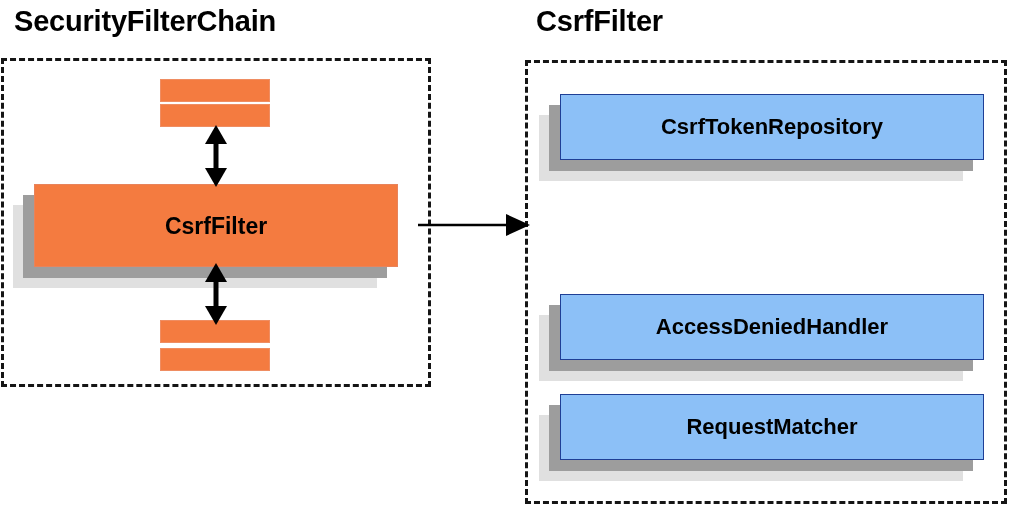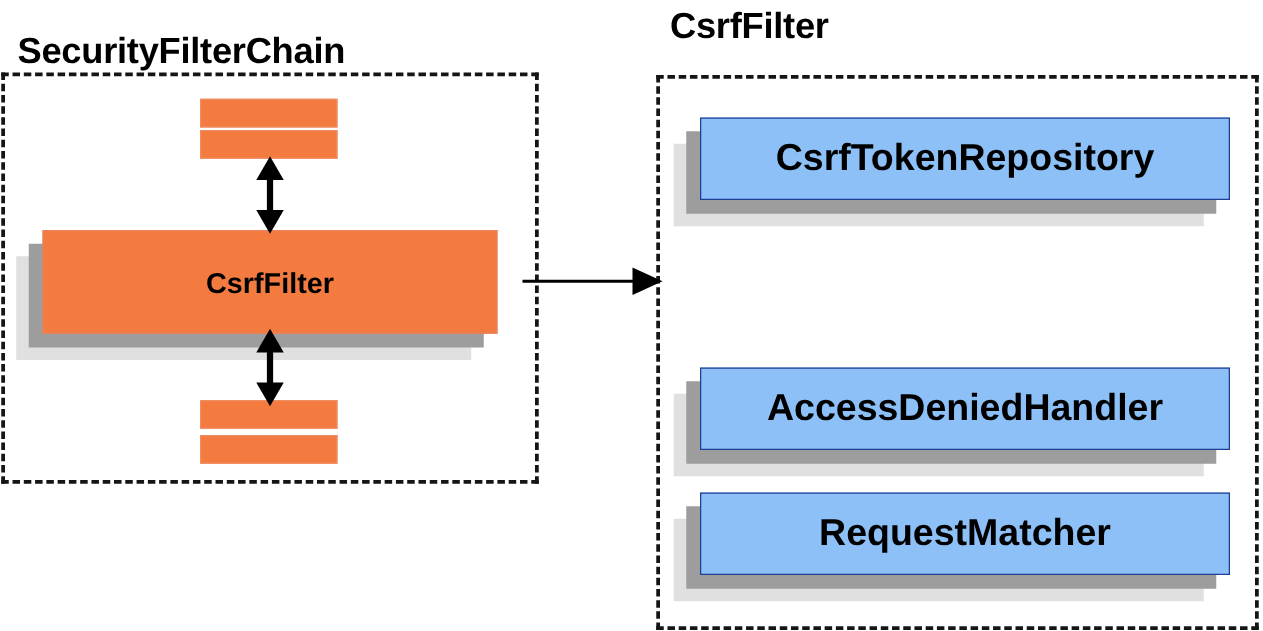--- a/index.html
+++ b/index.html
@@ -26,21 +26,21 @@
   
   .panel-title {
     position: absolute;
     font-weight: bold;
     color: #000000;
     font-size: 29px;
     line-height: 34px;
     letter-spacing: -0.2px;
     white-space: nowrap;
   }
-  #title-left  { left: 14px;  top: 4px; margin-top: 20px; }
+  #title-left  { left: 14px;  top: 4px; }
   #title-right { left: 536px; top: 4px; }
 
   
   .group-box {
     position: absolute;
     border: 3px dashed #151515;
     background: transparent;
     box-sizing: border-box;
   }
   #group-left  { left: 1px;   top: 58px; width: 430px; height: 329px; }
@@ -69,21 +69,21 @@
     transform: translate(-11px, 11px);
   }
   .stack .face {
     display: flex;
     align-items: center;
     justify-content: center;
   }
   .stack .label {
     font-weight: bold;
     color: #000000;
-    font-size: 30px;
+    font-size: 22px;
     line-height: 24px;
     white-space: nowrap;
     text-align: center;
   }
 
   
   .stack.blue .face {
     background: #8cc0f7;
     border: 1.5px solid #1f3f96;
   }

